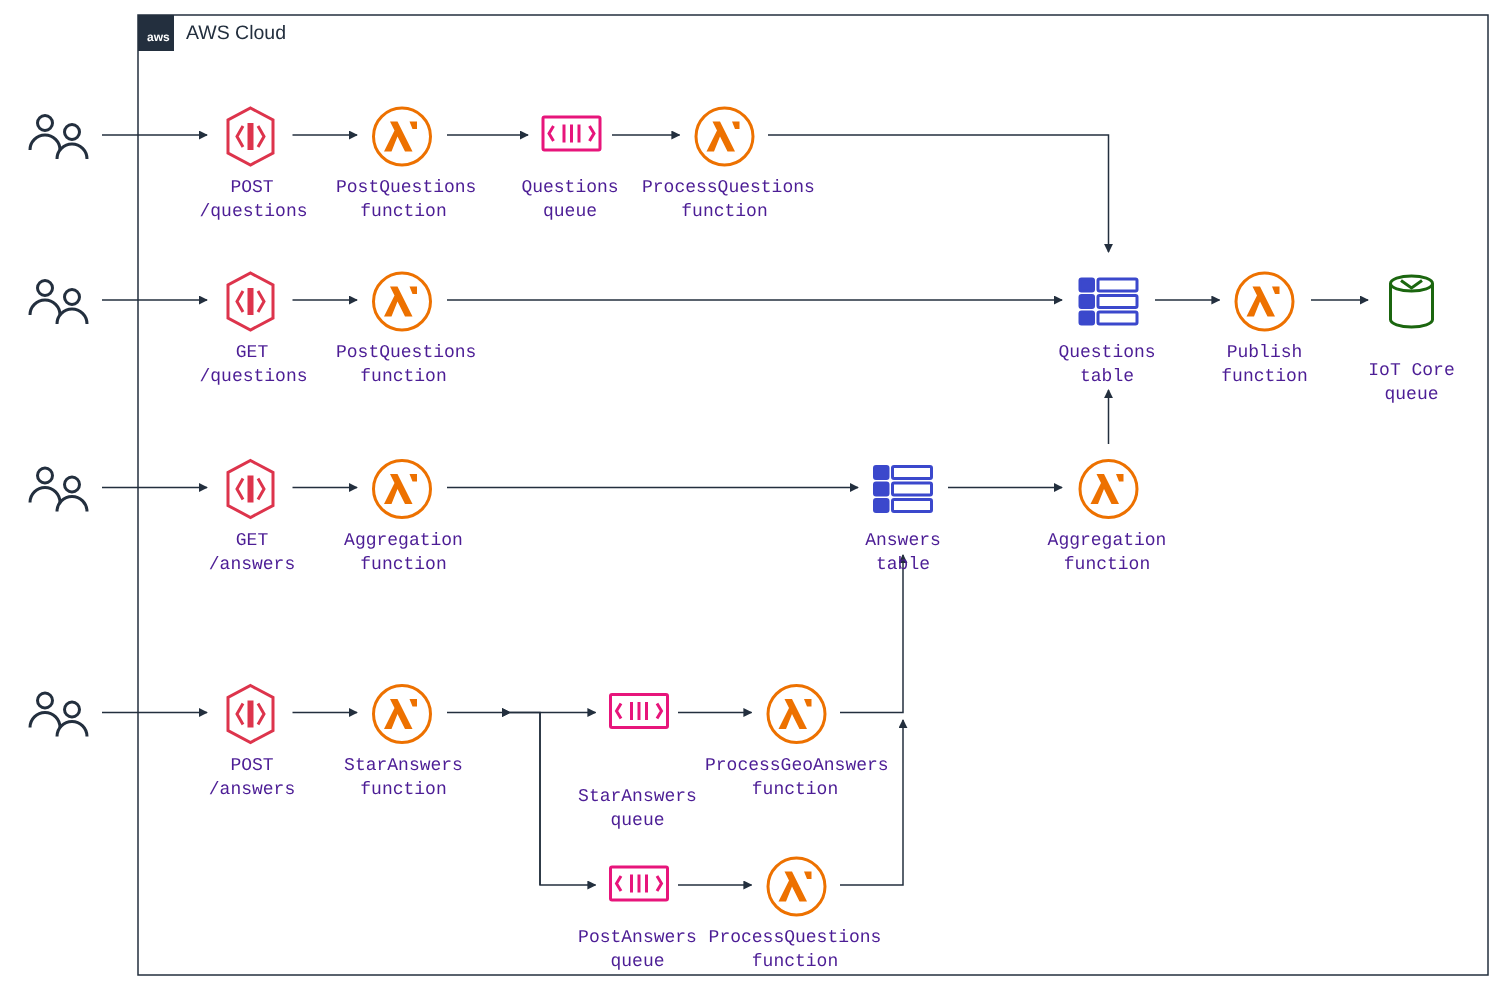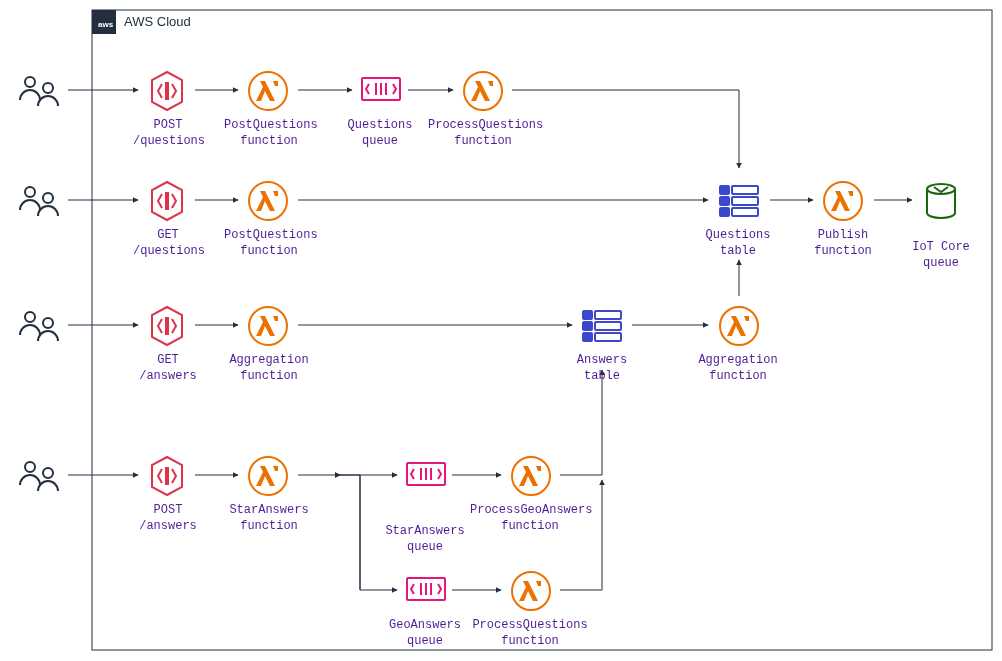--- a/index.html
+++ b/index.html
@@ -207,17 +207,17 @@
   <span>StarAnswers</span><br><span>function</span>
 </div>
 <div class="label" style="left:385px;top:524px;width:80px">
   <span>StarAnswers</span><br><span>queue</span>
 </div>
 <div class="label" style="left:470px;top:503px;width:120px">
   <span>ProcessGeoAnswers</span><br><span>function</span>
 </div>
 
 <div class="label" style="left:385px;top:618px;width:80px">
-  <span>GeoAnswers</span><br><span>queue</span>
+  <span>PostAnswers</span><br><span>queue</span>
 </div>
 <div class="label" style="left:470px;top:618px;width:120px">
   <span>ProcessQuestions</span><br><span>function</span>
 </div>
 
 </body></html>

